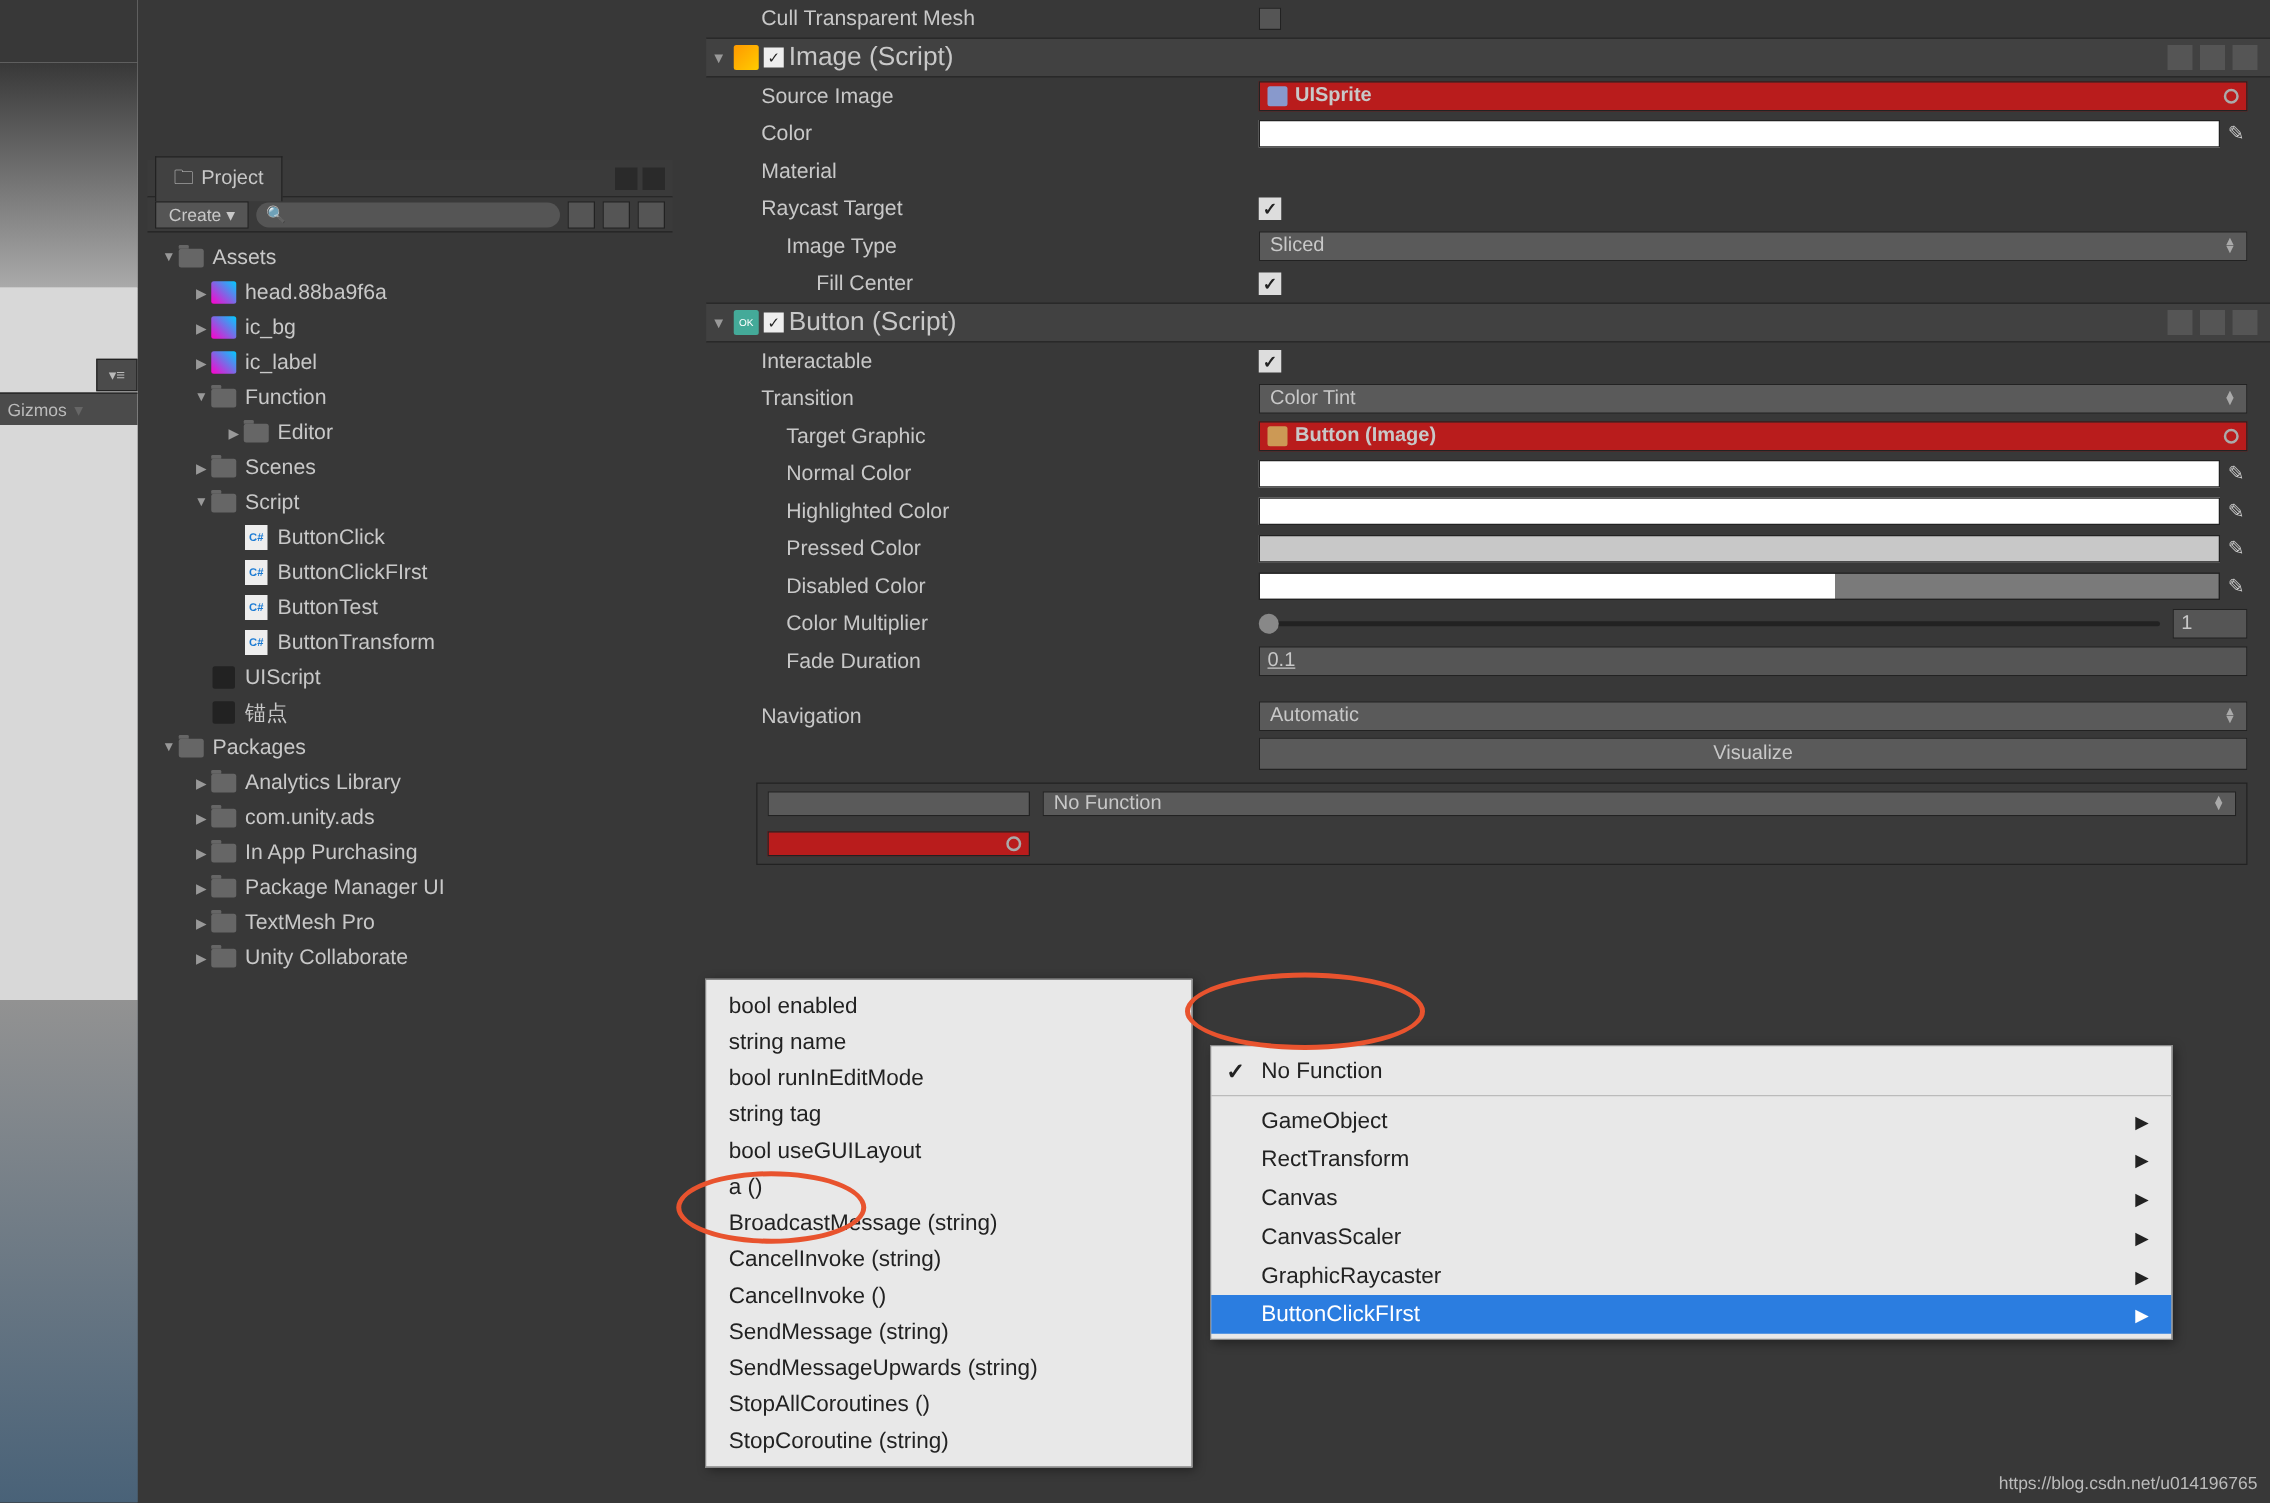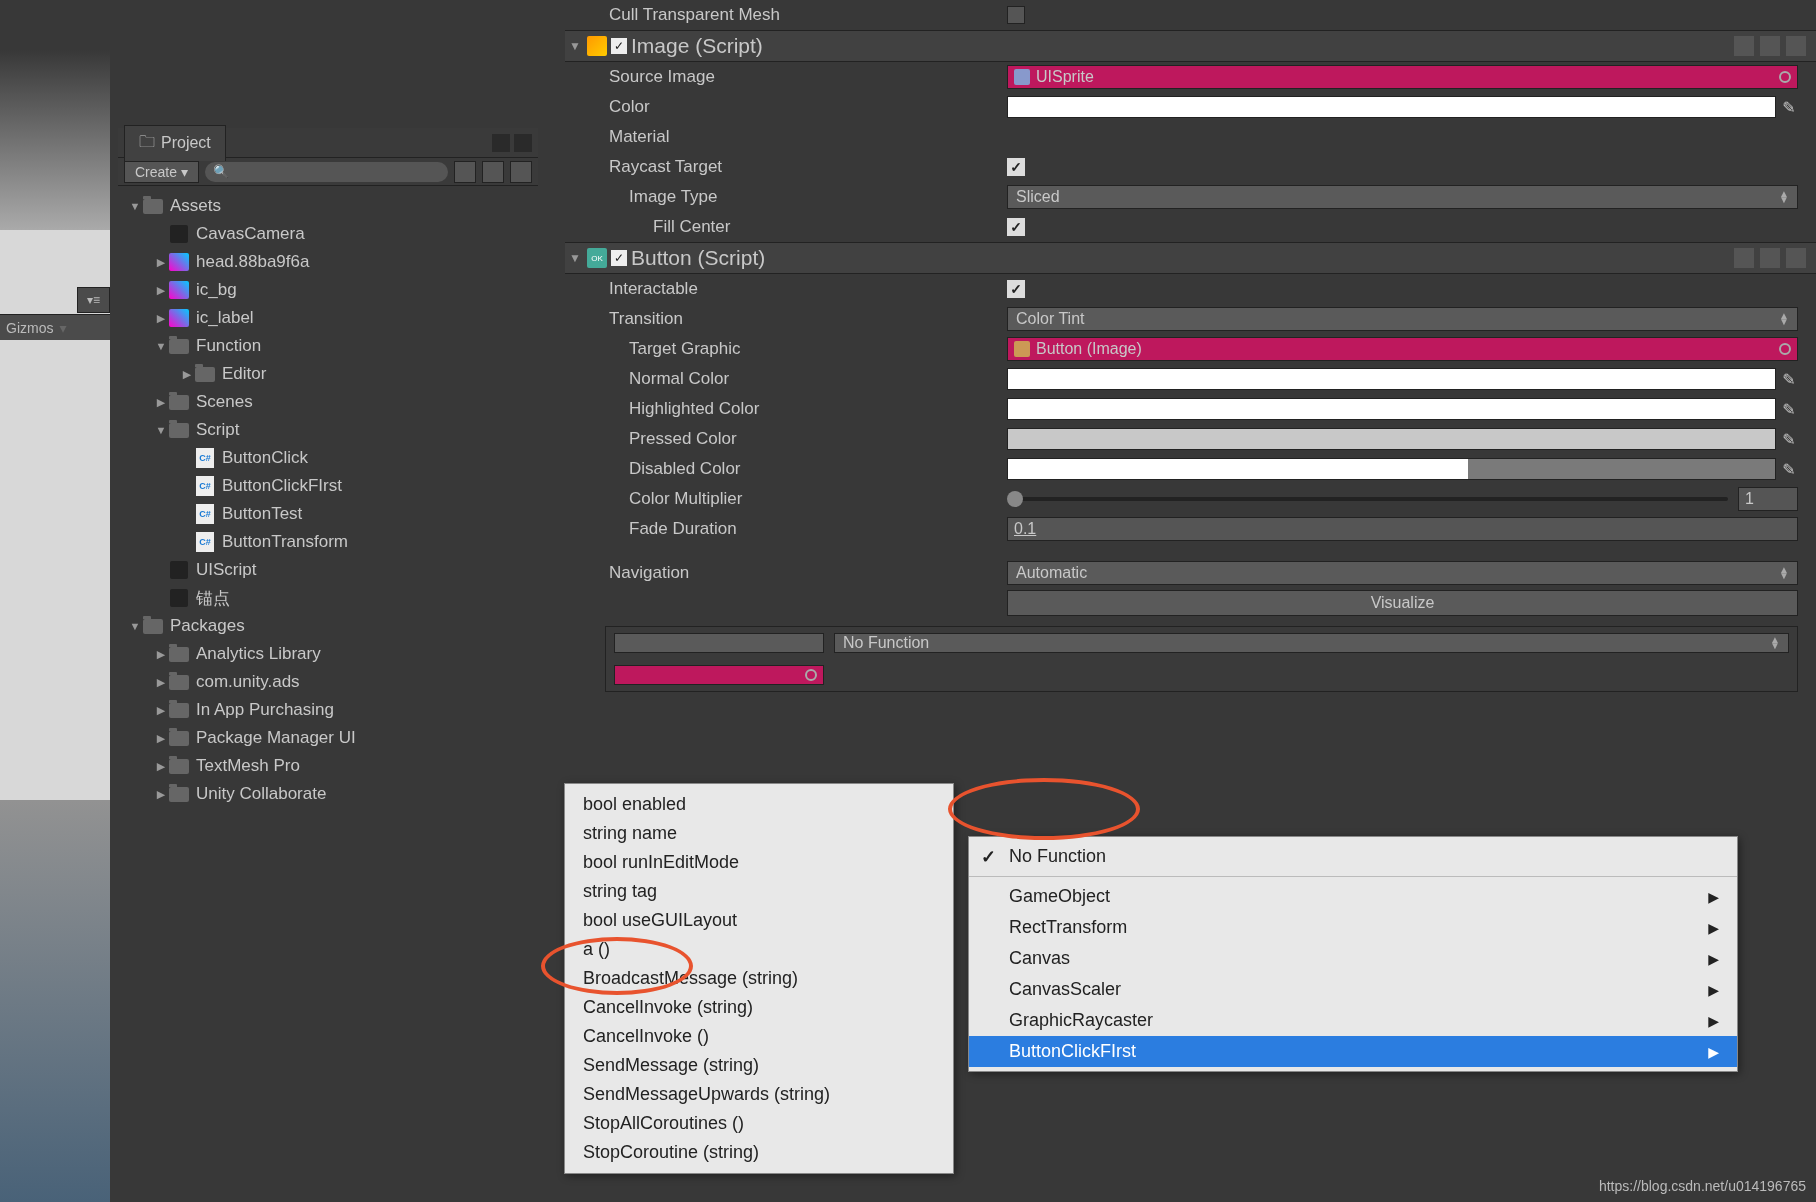--- a/index.html
+++ b/index.html
@@ -51,21 +51,21 @@
 .comp-icon.image { background: linear-gradient(135deg,#f90,#fc0); }
 .comp-icon.button { background: #4a9; display: flex; align-items: center; justify-content: center; font-size: 8px; color: #fff; }
 .comp-checkbox { width: 16px; height: 16px; background: #eee; display: flex; align-items: center; justify-content: center; font-size: 12px; color: #222; }
 .comp-title { font-weight: 400; font-size: 21px; }
 .comp-tools { margin-left: auto; display: flex; gap: 6px; padding-right: 10px; }
 .comp-tools div { width: 20px; height: 20px; background: #555; }
 
 .checkbox-val { width: 18px; height: 18px; background: #ddd; display: flex; align-items: center; justify-content: center; color: #222; font-weight: bold; font-size: 14px; }
 .checkbox-empty { background: #555; width: 18px; height: 18px; border: 1px solid #222; }
 
-.obj-field { background: #be185d; height: 24px; border: 1px solid #222; display: flex; align-items: center; padding: 0 6px; position: relative; }
+.obj-field { background: #b91c1c; height: 24px; border: 1px solid #222; display: flex; align-items: center; padding: 0 6px; position: relative; font-weight: bold; }
 .obj-field-icon { width: 16px; height: 16px; background: #89c; margin-right: 6px; border-radius: 2px; }
 .obj-circle { position: absolute; right: 6px; width: 12px; height: 12px; border: 2px solid #aaa; border-radius: 50%; }
 
 .dropdown-field { background: #5a5a5a; height: 24px; border: 1px solid #222; display: flex; align-items: center; padding: 0 8px; position: relative; }
 .dropdown-arrows { position: absolute; right: 8px; font-size: 10px; color: #aaa; line-height: 6px; }
 
 .color-field { background: #fff; height: 22px; border: 1px solid #222; position: relative; }
 .color-field.gray { background: #c8c8c8; }
 .color-field.half { background: linear-gradient(90deg, #fff 60%, #7a7a7a 60%); }
 .eyedrop { width: 18px; height: 22px; margin-left: 4px; display: flex; align-items: center; justify-content: center; }
@@ -140,27 +140,20 @@
   </div>
   <div class="tree">
     <div class="tree-row" style="padding-left:10px">
       <span class="tree-arrow">▼</span>
       <span class="tree-icon">
           <span class="folder-icon"></span>
         </span>
       <span class="tree-label">Assets</span>
     </div>
     <div id="asset-items">
-        <div class="tree-row" style="padding-left: 36px;">
-          <span class="tree-arrow"></span>
-          <span class="tree-icon">
-            <span class="unity-icon"></span>
-          </span>
-          <span class="tree-label">CavasCamera</span>
-        </div>
         <div class="tree-row" style="padding-left: 36px;">
           <span class="tree-arrow">▶</span>
           <span class="tree-icon">
             <span class="img-icon"></span>
           </span>
           <span class="tree-label">head.88ba9f6a</span>
         </div>
         <div class="tree-row" style="padding-left: 36px;">
           <span class="tree-arrow">▶</span>
           <span class="tree-icon">

